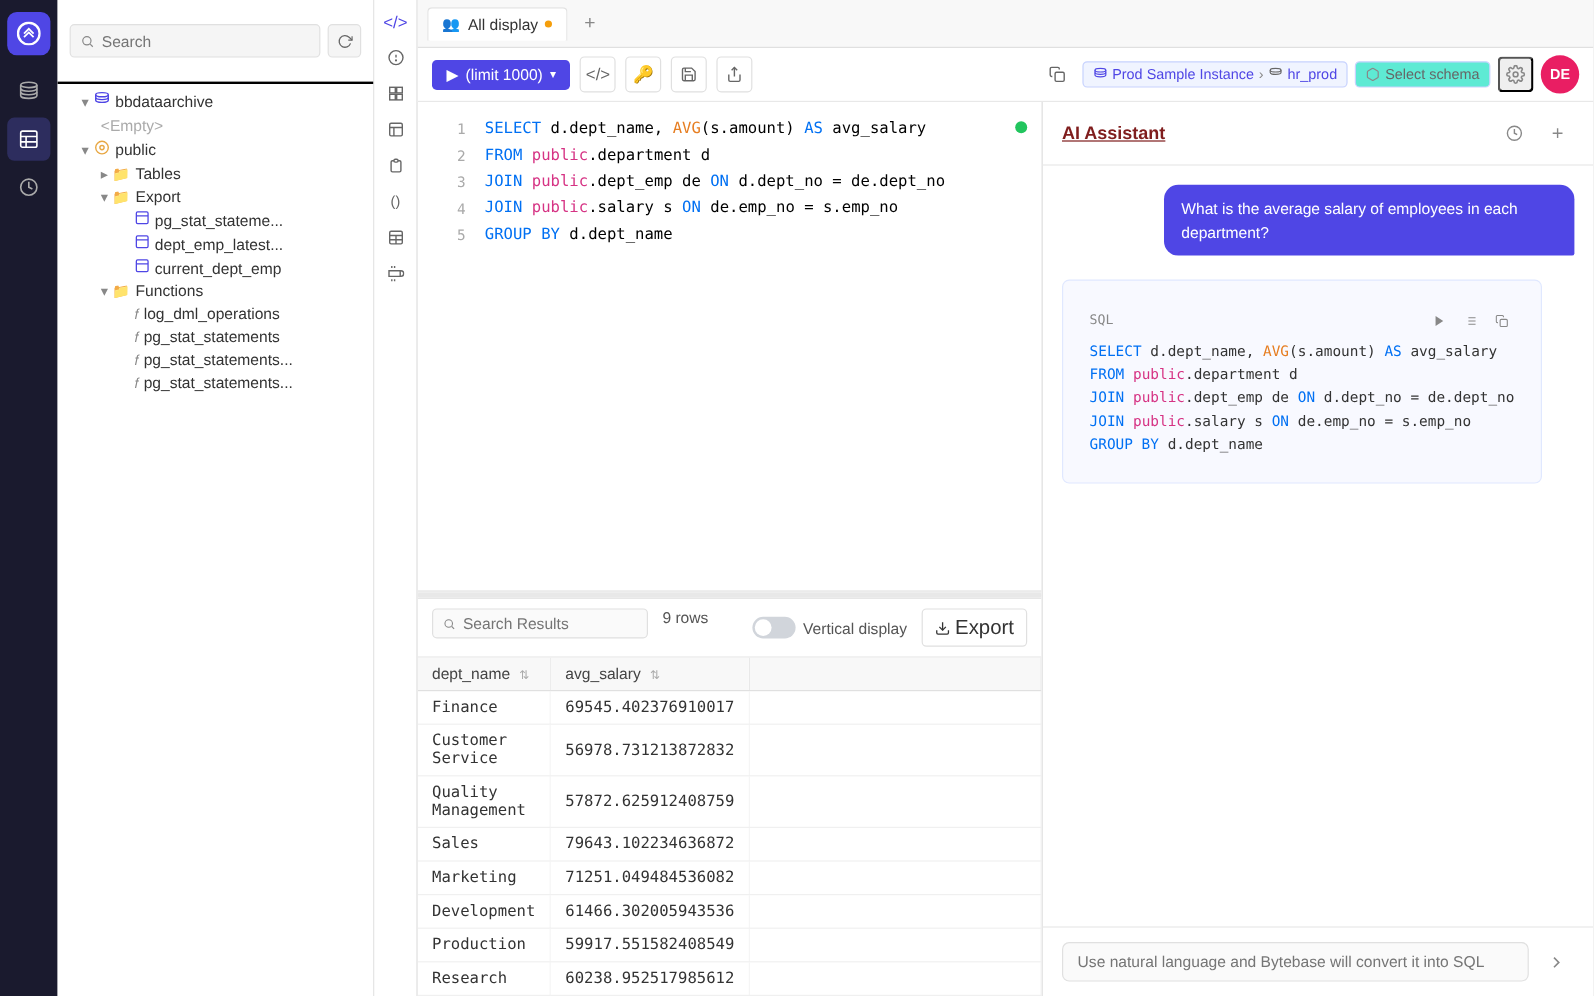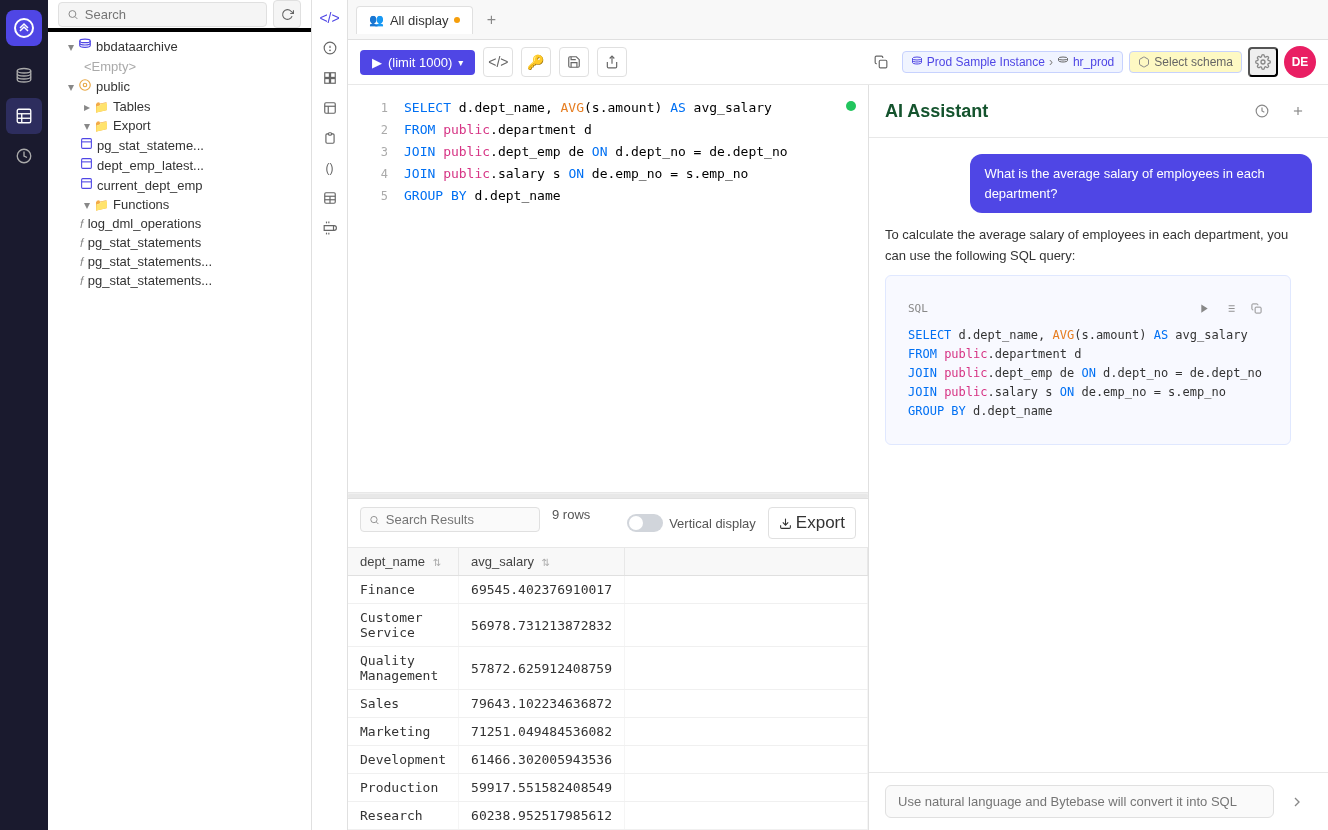--- a/index.html
+++ b/index.html
@@ -40,24 +40,23 @@
     .file-tree {
       width: 264px;
       background: #fff;
       border-right: 1px solid #e0e0e0;
       display: flex;
       flex-direction: column;
       flex-shrink: 0;
     }
     .file-tree-header {
       display: flex;
-      align-items: center;
-      padding: 0 10px;
+      padding: 20px 10px;
       gap: 6px;
-      border-bottom: 4px solid #000000;
+      border-bottom: 2px solid #000000;
     }
     .search-box {
       flex: 1;
       display: flex;
       align-items: center;
       background: #f5f5f5;
       border: 1px solid #e0e0e0;
       border-radius: 4px;
       padding: 4px 8px;
       gap: 6px;
@@ -85,21 +84,21 @@
       gap: 4px;
       font-size: 13px;
       color: #333;
       white-space: nowrap;
     }
     .tree-item .icon { font-size: 12px; color: #888; }
     .tree-item .folder-icon { color: #e8a845; }
     .tree-item .db-icon { color: #4f46e5; }
     .tree-indent-1 { padding-left: 20px; }
     .tree-indent-2 { padding-left: 36px; }
-    .tree-indent-3 { padding-left: 32px; }
+    .tree-indent-3 { padding-left: 64px; }
 
     
     .vertical-toolbar {
       width: 36px;
       background: #fff;
       border-right: 1px solid #e0e0e0;
       display: flex;
       flex-direction: column;
       align-items: center;
       padding: 4px 0;
@@ -194,21 +193,21 @@
       display: flex; align-items: center; gap: 4px;
       padding: 3px 8px;
       background: #f0f4ff;
       border: 1px solid #c7d2fe;
       border-radius: 4px;
       font-size: 12px; color: #4f46e5;
     }
     .schema-badge {
       display: flex; align-items: center; gap: 4px;
       padding: 3px 8px;
-      background: #fef9c3;
+      background: #5eead4;
       border: 1px solid #c7d2fe;
       border-radius: 4px;
       font-size: 12px; color: #666;
     }
     .settings-btn {
       width: 30px; height: 30px;
       display: flex; align-items: center; justify-content: center;
       border-radius: 4px; cursor: pointer; color: #666; font-size: 16px;
     }
 
@@ -365,21 +364,21 @@
       flex-direction: column;
       flex-shrink: 0;
     }
     .ai-header {
       display: flex;
       align-items: center;
       padding: 12px 16px;
       border-bottom: 1px solid #e8e8e8;
       gap: 8px;
     }
-    .ai-title { font-size: 18px; font-weight: 600; color: #14532d; flex: 1; }
+    .ai-title { font-size: 15px; font-weight: 600; color: #7f1d1d; flex: 1; text-decoration: underline; }
     .ai-header-btn {
       width: 28px; height: 28px;
       display: flex; align-items: center; justify-content: center;
       border-radius: 4px; cursor: pointer; color: #888; font-size: 14px;
       border: none; background: transparent;
     }
     .ai-messages {
       flex: 1;
       overflow-y: auto;
       padding: 16px;
@@ -861,21 +860,20 @@
             <line x1="12" y1="5" x2="12" y2="19"></line>
             <line x1="5" y1="12" x2="19" y2="12"></line>
           </svg>
         </button>
       </div>
       <div class="ai-messages">
 
         <div class="msg-user">What is the average salary of employees in each department?</div>
 
         <div class="msg-ai">
-          <span>To calculate the average salary of employees in each department, you can use the following SQL query:</span>
           <div class="sql-snippet">
             <div class="sql-snippet-header">
               <span class="sql-label">SQL</span>
               <div class="sql-snippet-btns">
                 <button class="snippet-btn" title="Run">
                   <svg width="11" height="11" viewBox="0 0 24 24" fill="currentColor" stroke="none">
                     <polygon points="5 3 19 12 5 21 5 3"></polygon>
                   </svg>
                 </button>
                 <button class="snippet-btn" title="Insert">

